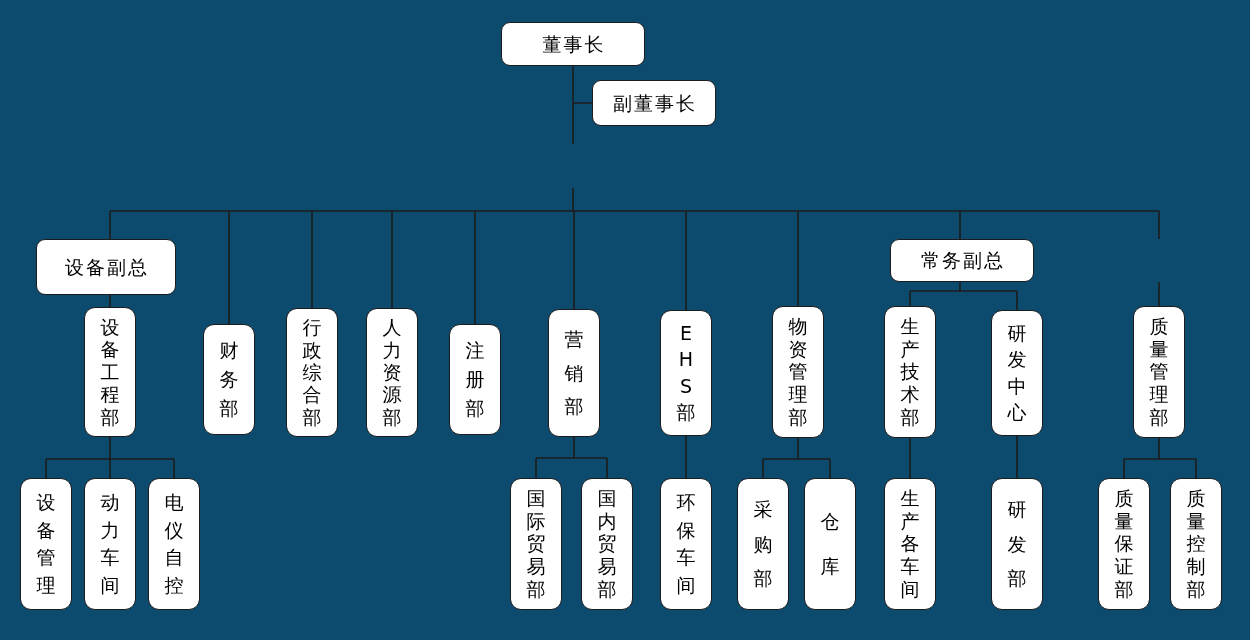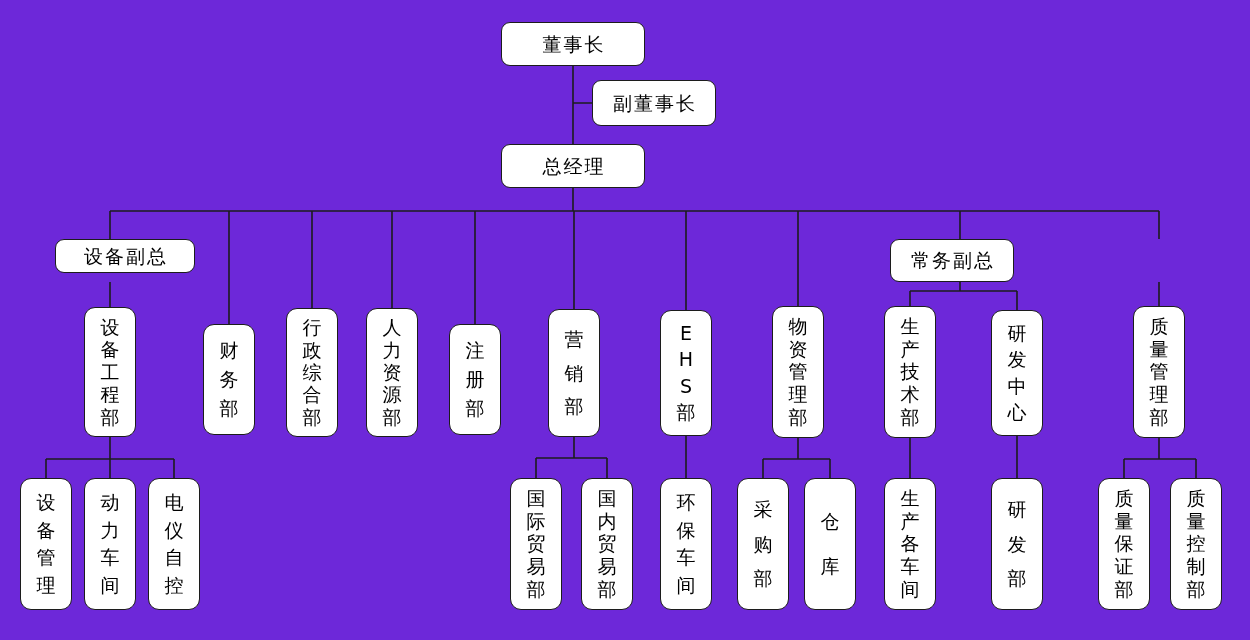--- a/index.html
+++ b/index.html
@@ -5,21 +5,21 @@
   html, body {
     margin: 0;
     padding: 0;
     background: #ffffff;
     font-family: "DejaVu Sans", "Liberation Sans", sans-serif;
   }
   #chart-canvas {
     position: relative;
     width: 1250px;
     height: 640px;
-    background: #6d28d9;
+    background: #0c4a6e;
     overflow: hidden;
   }
   svg.connectors {
     position: absolute;
     left: 0; top: 0;
     width: 1250px; height: 640px;
   }
   .node {
     position: absolute;
     box-sizing: border-box;
@@ -75,28 +75,25 @@
     <path d="M960 282 V291 M910 291 H1017 M910 291 V306 M1017 291 V310 M910 438 V478 M1017 436 V478"></path>
     <path d="M1159 282 V306 M1159 438 V459 M1124 459 H1196 M1124 459 V478 M1196 459 V478"></path>
   </svg>
 
   <div class="node hbox" style="left:501px;top:22px;width:144px;height:44px">
     <span class="label">董事长</span>
   </div>
   <div class="node hbox" style="left:592px;top:80px;width:124px;height:46px">
     <span class="label">副董事长</span>
   </div>
-  <div class="node hbox" style="left:501px;top:144px;width:144px;height:44px">
-    <span class="label">总经理</span>
-  </div>
-
-  <div class="node hbox" style="left:55px;top:239px;width:140px;height:34px">
+
+  <div class="node hbox" style="left:36px;top:239px;width:140px;height:56px">
     <span class="label">设备副总</span>
   </div>
-  <div class="node hbox" style="left:890px;top:239px;width:124px;height:43px">
+  <div class="node hbox" style="left:890px;top:239px;width:144px;height:43px">
     <span class="label">常务副总</span>
   </div>
 
   <div class="node vbox" style="left:84px;top:307px;width:52px;height:130px">
     <span class="vtext">
         <span class="vchar">设</span>
         <span class="vchar">备</span>
         <span class="vchar">工</span>
         <span class="vchar">程</span>
         <span class="vchar">部</span>

